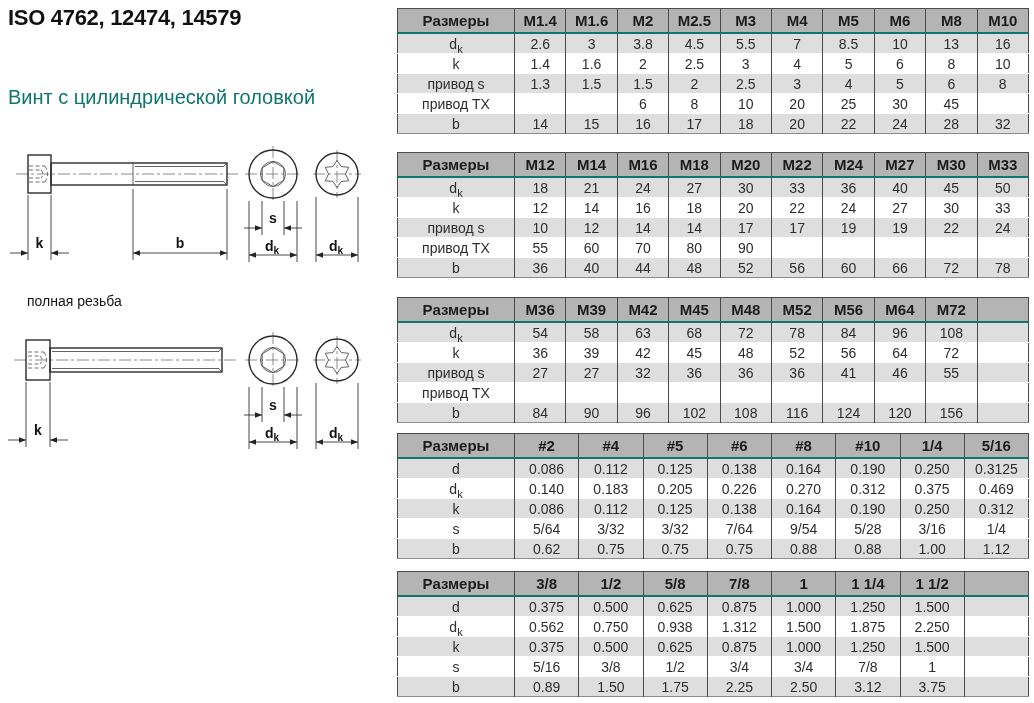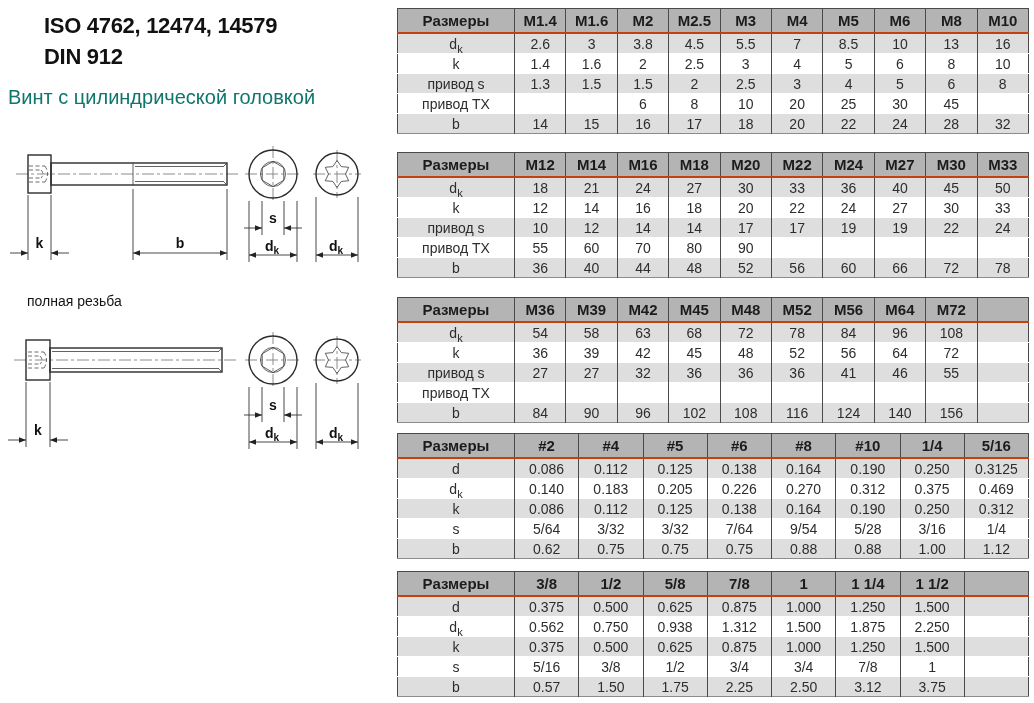--- a/index.html
+++ b/index.html
@@ -1,20 +1,20 @@
 <!DOCTYPE html>
 <html><head>
 <meta charset="utf-8">
 <style>
   html,body{margin:0;padding:0;}
   body{
     width:1034px;height:703px;position:relative;overflow:hidden;
     background:#ffffff;font-family:"Liberation Sans",sans-serif;
   }
-  .title-block{position:absolute;left:8px;top:10px;margin-left:36px;}
+  .title-block{position:absolute;left:8px;top:2px;}
   .title-line{font-size:22px;font-weight:bold;color:#111;line-height:31px;letter-spacing:-0.3px;}
   .subtitle{position:absolute;left:8px;top:86px;font-size:20px;color:#0f766e;}
   .full-thread-label{position:absolute;left:27px;top:293px;font-size:14px;color:#141414;}
 
   svg{position:absolute;left:0;}
   .out{fill:none;stroke:#2b2b2b;stroke-width:1.4;}
   .thin{fill:none;stroke:#3a3a3a;stroke-width:0.8;}
   .cl{fill:none;stroke:#808080;stroke-width:0.9;stroke-dasharray:12 3 3 3;}
   .hid{fill:none;stroke:#4a4a4a;stroke-width:0.8;stroke-dasharray:4 2.5;}
   .dim{fill:none;stroke:#333;stroke-width:0.9;}
@@ -23,38 +23,37 @@
   .dim-sub{font-size:10px;}
 
   .spec-table{
     position:absolute;left:397px;width:632px;
     border-collapse:collapse;table-layout:fixed;
     border:1px solid #4a4a4a;border-bottom:1px solid #8c8c8c;
   }
   .spec-table th,.spec-table td{text-align:center;vertical-align:middle;padding:0;overflow:hidden;white-space:nowrap;}
   .spec-table thead th{
     background:#b4b4b4;font-size:15px;font-weight:bold;color:#1c1c1c;
-    height:23px;border-bottom:2px solid #c2410c;border-left:1px solid #4a4a4a;
+    height:23px;border-bottom:2px solid #0f766e;border-left:1px solid #4a4a4a;
   }
   .spec-table thead th:first-child{border-left:none;}
   .spec-table tbody td{
     font-size:14px;color:#2d2d2d;height:19px;
     border-left:1px solid #4a4a4a;border-top:1px solid #ffffff;
   }
   .spec-table tbody td:first-child{border-left:none;}
   .spec-table tbody tr:first-child td{border-top:none;}
   .spec-table tbody tr:nth-child(odd) td{background:#dedede;}
   .spec-table sub{font-size:11px;line-height:0;}
 </style>
 </head>
 <body>
 
 <div class="title-block">
   <div class="title-line">ISO 4762, 12474, 14579</div>
-  <div class="title-line">DIN 912</div>
 </div>
 <div class="subtitle">Винт с цилиндрической головкой</div>
 
 <svg style="top:143px" width="390" height="130" viewBox="0 0 390 130">
   <g>
     <line class="cl" x1="16" y1="31" x2="238" y2="31"></line>
     <rect class="out" x="28" y="12" width="23" height="38"></rect>
     <rect class="out" x="51" y="20" width="176" height="22"></rect>
     <line class="thin" x1="133" y1="20" x2="133" y2="42"></line>
     <line class="thin" x1="135" y1="23.5" x2="224" y2="23.5"></line>
@@ -475,21 +474,21 @@
         </tr>
         <tr>
           <td>b</td>
           <td>84</td>
           <td>90</td>
           <td>96</td>
           <td>102</td>
           <td>108</td>
           <td>116</td>
           <td>124</td>
-          <td>140</td>
+          <td>120</td>
           <td>156</td>
           <td></td>
         </tr>
       </tbody>
     </table>
     <table class="spec-table" style="top: 433px;">
       <colgroup>
         <col style="width: 117px;">
         <col>
         <col>
@@ -636,21 +635,21 @@
           <td>3/8</td>
           <td>1/2</td>
           <td>3/4</td>
           <td>3/4</td>
           <td>7/8</td>
           <td>1</td>
           <td></td>
         </tr>
         <tr>
           <td>b</td>
-          <td>0.57</td>
+          <td>0.89</td>
           <td>1.50</td>
           <td>1.75</td>
           <td>2.25</td>
           <td>2.50</td>
           <td>3.12</td>
           <td>3.75</td>
           <td></td>
         </tr>
       </tbody>
     </table>

